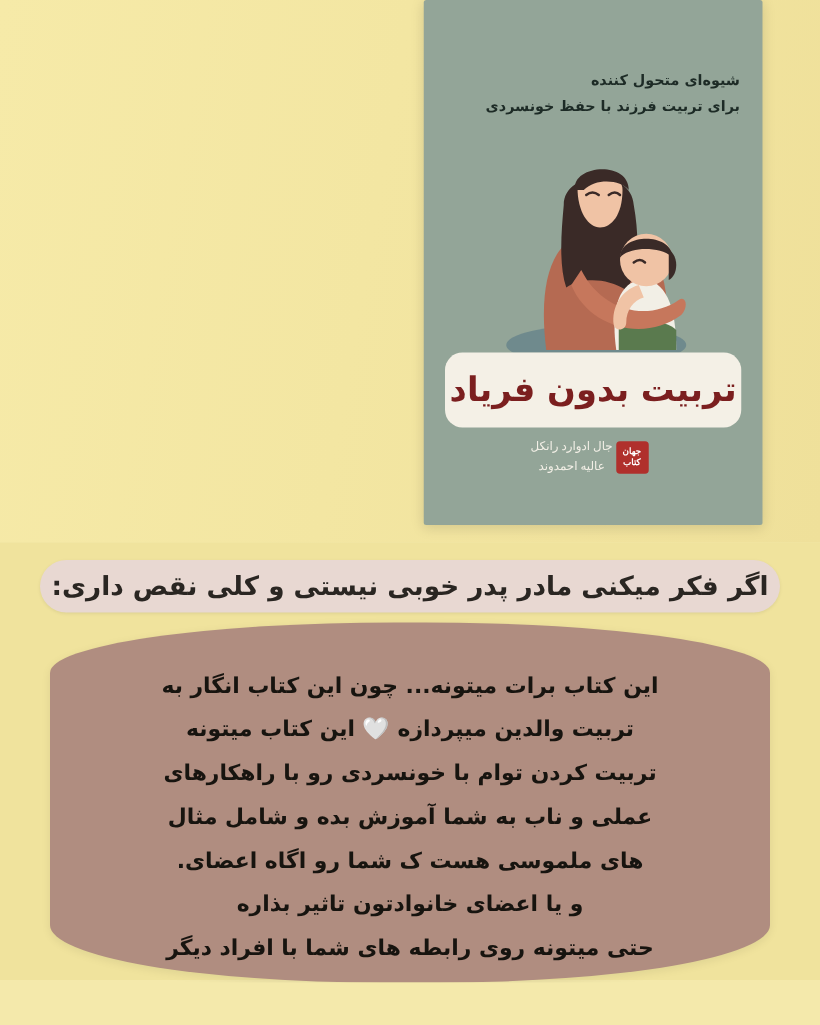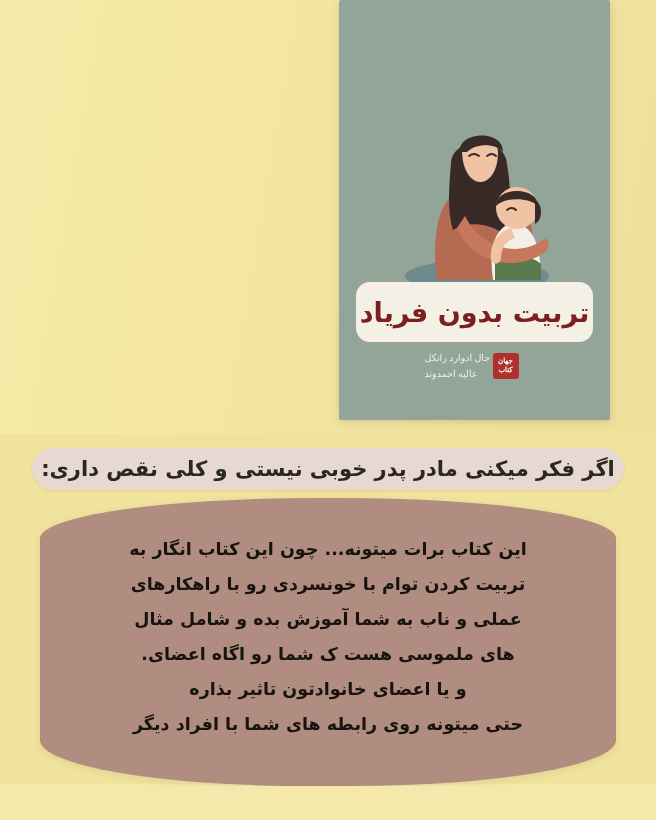--- a/index.html
+++ b/index.html
@@ -99,21 +99,21 @@
     top: 350px;
     text-align: center;
     color: #f2efe6;
     font-size: 9.5px;
     line-height: 1.7;
     font-family: Liberation Serif, serif;
   }
   .byline .authors {
     display: inline-block;
     vertical-align: middle;
-    text-align: left;
+    text-align: center;
   }
   .pub-logo {
     display: inline-block;
     vertical-align: middle;
     margin-right: 6px;
     width: 26px;
     height: 26px;
     background: #b0302c;
     border-radius: 3px;
     color: #fff;
@@ -176,20 +176,24 @@
   }
 </style>
 </head>
 <body>
 
 <div class="page">
   <div class="band-top"></div>
   <div class="band-bottom"></div>
 
   <div class="cover">
+    <div class="cover-top-text">
+      <div>شیوه‌ای متحول کننده</div>
+      <div>برای تربیت فرزند با حفظ خونسردی</div>
+    </div>
 
     <div class="illus">
       <svg width="220" height="170" viewBox="0 0 220 170" xmlns="http://www.w3.org/2000/svg">
 
         <ellipse cx="112" cy="164" rx="72" ry="16" fill="#6f8a8d"></ellipse>
 
         <path d="M72 168 C66 120 74 86 98 76 L140 76 C166 88 172 124 168 168 Z" fill="#b56a52"></path>
 
         <path d="M86 52 C86 24 140 22 142 52 C148 86 144 108 136 120 C120 110 100 110 88 118 C82 100 84 74 86 52 Z" fill="#3a2a27"></path>
 
@@ -233,20 +237,21 @@
     </div>
   </div>
 
   <div class="headline">
     <span>اگر فکر میکنی مادر پدر خوبی نیستی و کلی نقص داری:</span>
   </div>
 
   <div class="blob"></div>
   <div class="blob-text">
     <div>این کتاب برات میتونه... چون این کتاب انگار به</div>
+    <div>تربیت والدین میپردازه 🤍 این کتاب میتونه</div>
     <div>تربیت کردن توام با خونسردی رو با راهکارهای</div>
     <div>عملی و ناب به شما آموزش بده و شامل مثال</div>
     <div>های ملموسی هست ک شما رو اگاه اعضای.</div>
     <div>و یا اعضای خانوادتون تاثیر بذاره</div>
     <div>حتی میتونه روی رابطه های شما با افراد دیگر</div>
   </div>
 
   <div class="bottom-strip"></div>
 </div>
 

